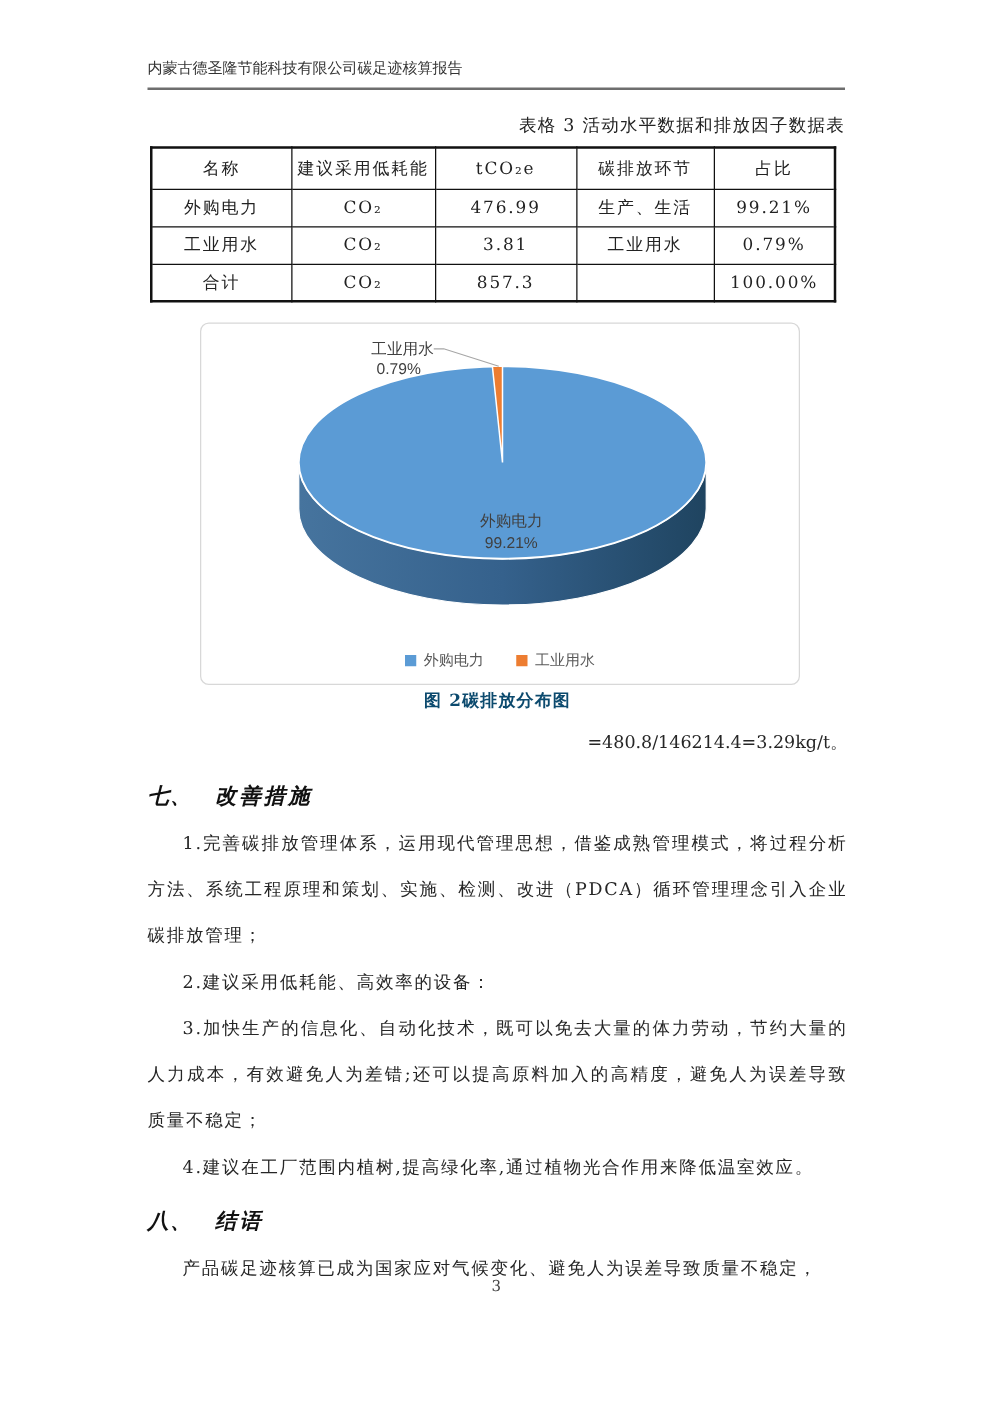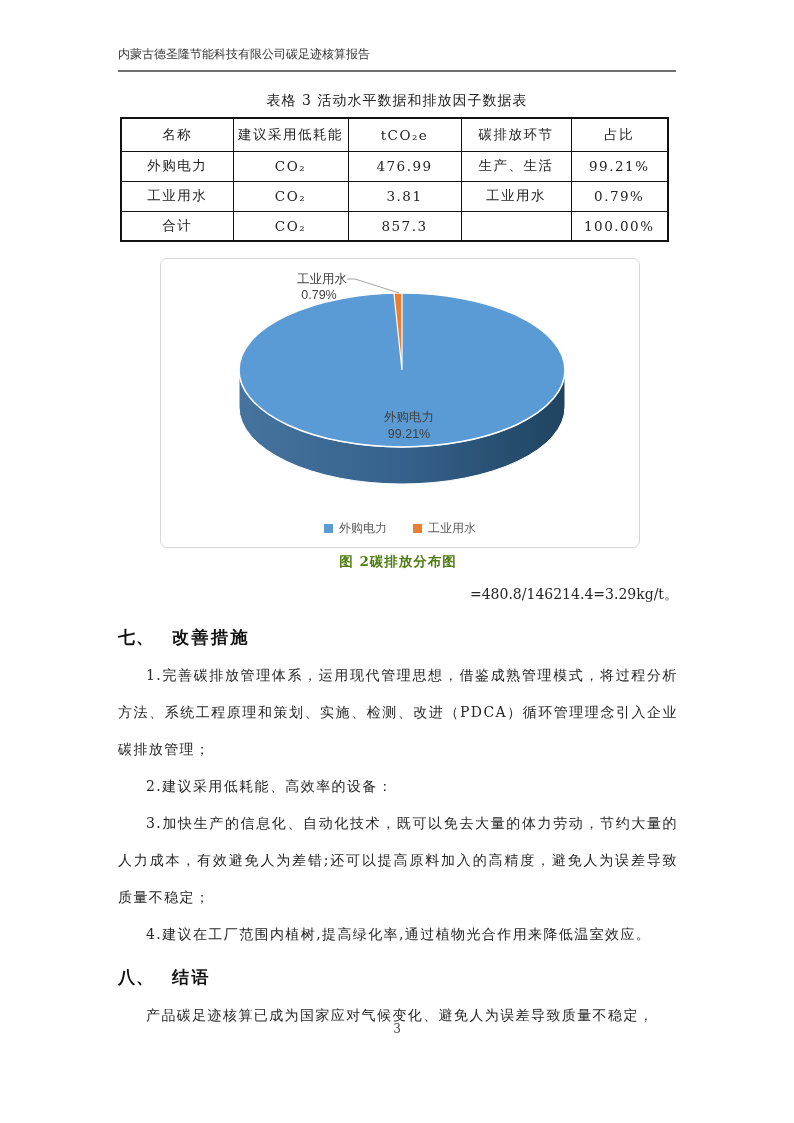--- a/index.html
+++ b/index.html
@@ -14,21 +14,21 @@
     position:absolute; top:46px; left:118px; width:558px;
     text-align:left; font-size:12px; color:#333;
   }
   .doc-header-rule {
     position:absolute; top:70px; left:118px; width:558px; height:2px;
     background:#6e6e6e;
   }
   
   .table-caption {
     position:absolute; top:92px; left:118px; width:558px;
-    text-align:center; font-size:14px; letter-spacing:1px; color:#222;
+    text-align:right; font-size:14px; letter-spacing:1px; color:#222;
   }
   table.data-table {
     position:absolute; top:117px; left:120px; width:547px;
     border-collapse:collapse; border:2px solid #111;
     table-layout:fixed;
   }
   .data-table th, .data-table td {
     border:1px solid #111; text-align:center; vertical-align:middle;
     font-weight:normal; font-size:13.5px; letter-spacing:1.5px; color:#222;
     padding:0 2px;
@@ -53,30 +53,30 @@
   }
   .legend-item { display:flex; align-items:center; gap:6px; }
   .legend-swatch { width:9px; height:9px; display:inline-block; }
   
   .text-flow {
     position:absolute; top:550px; left:118px; width:560px;
     font-size:14px; line-height:37px; color:#262626;
   }
   .fig-caption {
     text-align:center; font-weight:bold; font-size:13.5px; line-height:22px;
-    letter-spacing:1px; margin-bottom:4px; color:#4d7c0f;
+    letter-spacing:1px; margin-bottom:4px; color:#0c4a6e;
   }
   .intro-line1 {
     text-align:justify; text-align-last:justify; text-indent:2em;
     letter-spacing:1px;
   }
   .intro-line2 { text-align:right; }
   .section-heading {
     font-size:17px; font-weight:bold; color:#111; line-height:30px;
-    margin:9px 0 5px 0; letter-spacing:1px;
+    margin:9px 0 5px 0; letter-spacing:1px;font-style:italic;
   }
   .section-heading .sec-title { margin-left:18px; letter-spacing:2.5px; }
   .body-para {
     text-align:justify; text-indent:2em; letter-spacing:1.4px;
   }
   
   .page-number {
     position:absolute; top:1022px; left:0; width:100%;
     text-align:center; font-size:12px; color:#444;
   }

